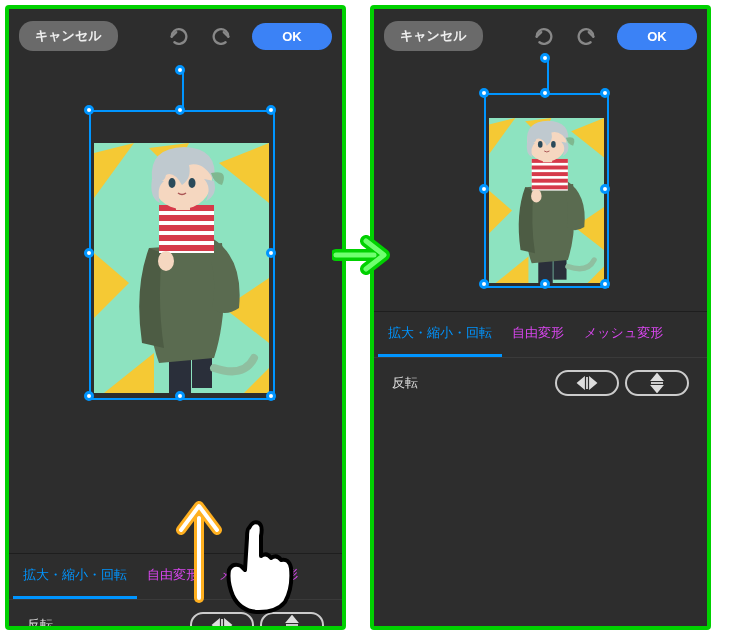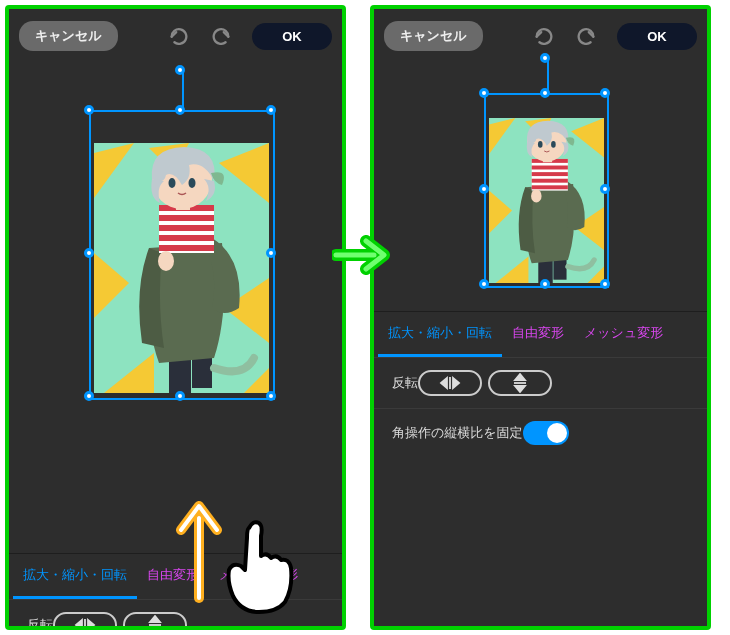--- a/index.html
+++ b/index.html
@@ -29,21 +29,21 @@
   }
   .btn {
     border: none;
     border-radius: 14px;
     padding: 6px 16px;
     font-size: 13px;
     font-weight: 600;
     cursor: pointer;
   }
   .btn-cancel { background: #6a6a6a; color: #eee; }
-  .btn-ok { background: #0f172a; color: #fff; min-width: 80px; }
+  .btn-ok { background: #3b82f6; color: #fff; min-width: 80px; }
   .spacer { flex: 1; }
   .icon-undo, .icon-redo { color: #888; cursor: pointer; padding: 4px; }
   .icon-redo { margin-left: 4px; margin-right: 8px; }
   .canvas-area {
     position: relative;
     flex: 1;
   }
   .artwork {
     position: absolute;
     background: #8de3c0;
@@ -94,21 +94,21 @@
     padding: 12px 10px;
     font-size: 13px;
     color: #d946ef;
     cursor: pointer;
     border-bottom: 3px solid transparent;
   }
   .tab.active { color: #0095ff; border-bottom-color: #0095ff; text-align: center; }
   .row {
     display: flex;
     align-items: center;
-    justify-content: flex-start;
+    justify-content: space-between;
     padding: 12px 18px;
     border-top: 1px solid #3a3a3a;
   }
   .row-label { color: #ddd; font-size: 13px; }
   .pill-group { display: flex; gap: 6px; }
   .pill {
     border: 2px solid #ccc;
     border-radius: 14px;
     width: 64px; height: 26px;
     background: transparent;
@@ -355,26 +355,20 @@
         </button>
         <button class="pill">
           <svg width="14" height="20" viewBox="0 0 14 20" stroke="#ddd" stroke-width="1.8" fill="#ddd">
               <polygon points="7,1 2,7 12,7"></polygon>
               <polygon points="7,19 2,13 12,13"></polygon>
               <line x1="1" y1="10" x2="13" y2="10"></line>
             </svg>
         </button>
       </div>
     </div>
-    <div class="row">
-      <span class="row-label">角操作の縦横比を固定</span>
-      <div class="toggle">
-          <div class="knob"></div>
-        </div>
-    </div>
   </div>
 </div>
 
 <div class="arrow-between">
   <svg width="60" height="40" viewBox="0 0 60 40">
     <path d="M4 20 L42 20" stroke="#00d100" stroke-width="12" stroke-linecap="round"></path>
     <path d="M34 6 L52 20 L34 34" stroke="#00d100" stroke-width="12" fill="none" stroke-linecap="round" stroke-linejoin="round"></path>
     <path d="M4 20 L42 20" stroke="#6fff6f" stroke-width="5" stroke-linecap="round"></path>
     <path d="M34 6 L52 20 L34 34" stroke="#6fff6f" stroke-width="5" fill="none" stroke-linecap="round" stroke-linejoin="round"></path>
   </svg>

